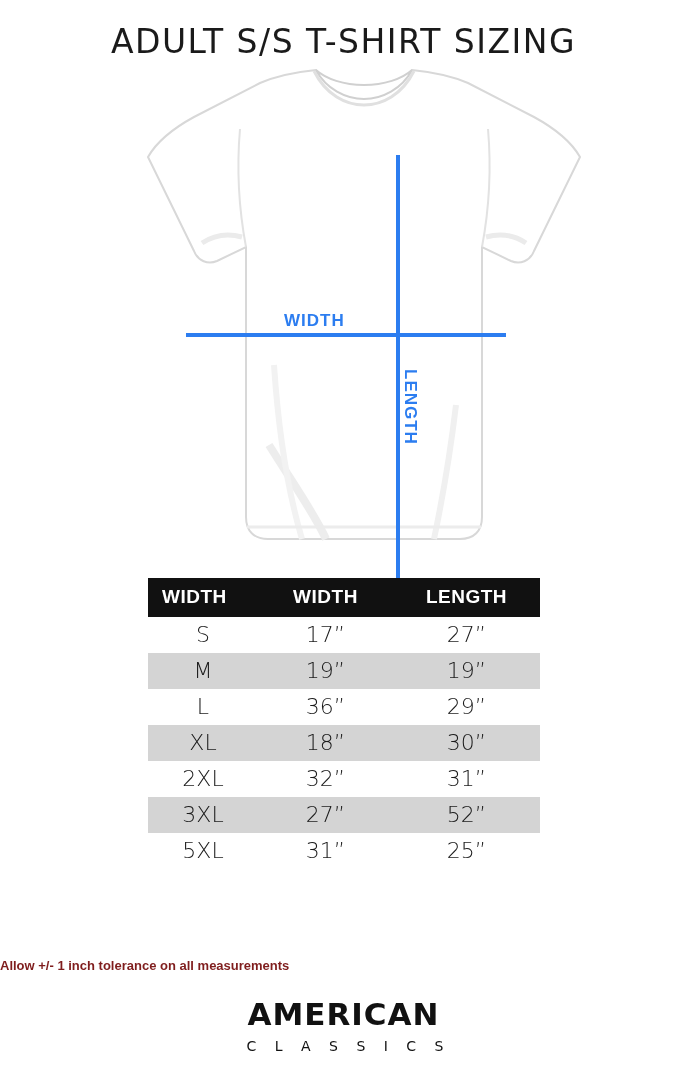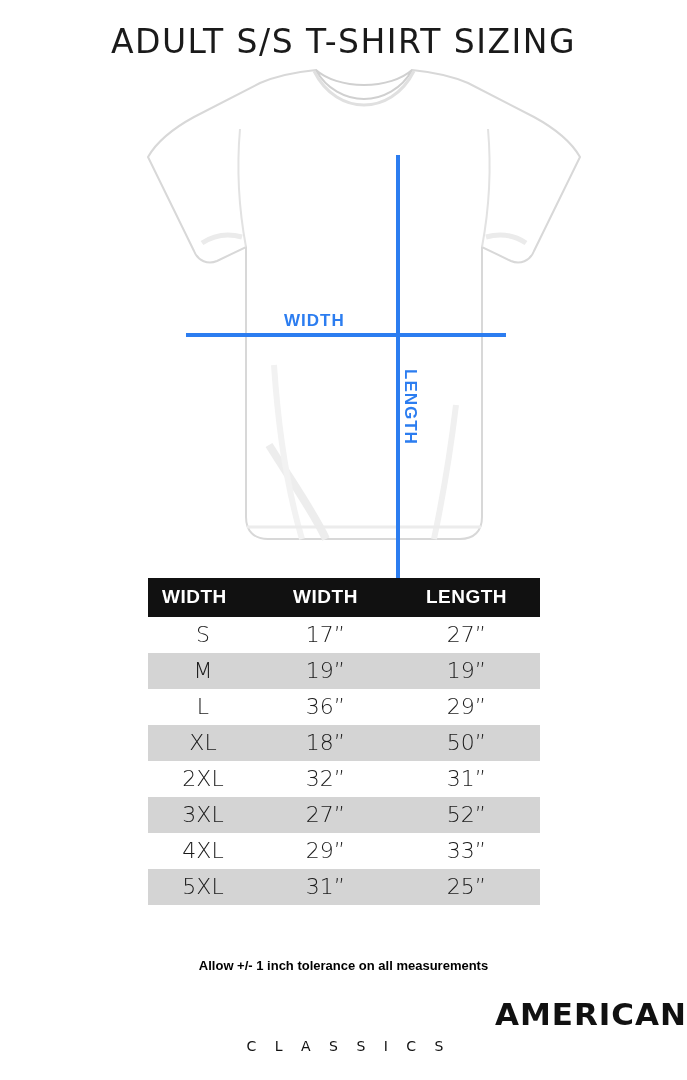--- a/index.html
+++ b/index.html
@@ -110,41 +110,40 @@
     font-family: "DejaVu Sans", sans-serif;
   }
   tbody tr:nth-child(odd) { background: #ffffff; }
   tbody tr:nth-child(even) { background: #d4d4d4; }
 
   .tolerance {
     position: absolute;
     left: 0;
     top: 958px;
     width: 687px;
-    text-align: center;
-    color: #000000;
+    text-align: left;
+    color: #7f1d1d;
     font-size: 13px;
     font-weight: bold;
   }
 
   
   .brand {
     position: absolute;
     left: 0;
     top: 996px;
     width: 687px;
     text-align: center;
   }
   .brand-main {
     font-size: 31px;
     font-weight: bold;
     letter-spacing: 1px;
     color: #111111;
     font-family: "DejaVu Sans", sans-serif;
-    text-align: right;
   }
   .brand-sub {
     font-size: 14px;
     letter-spacing: 7px;
     color: #111111;
     margin-top: 6px;
     font-family: "DejaVu Sans", sans-serif;
     padding-left: 10px;
   }
 </style>
@@ -223,36 +222,31 @@
           <td>19”</td>
         </tr>
         <tr>
           <td>L</td>
           <td>36”</td>
           <td>29”</td>
         </tr>
         <tr>
           <td>XL</td>
           <td>18”</td>
-          <td>50”</td>
+          <td>30”</td>
         </tr>
         <tr>
           <td>2XL</td>
           <td>32”</td>
           <td>31”</td>
         </tr>
         <tr>
           <td>3XL</td>
           <td>27”</td>
           <td>52”</td>
-        </tr>
-        <tr>
-          <td>4XL</td>
-          <td>29”</td>
-          <td>33”</td>
         </tr>
         <tr>
           <td>5XL</td>
           <td>31”</td>
           <td>25”</td>
         </tr>
       </tbody>
     </table>
   </div>
 

